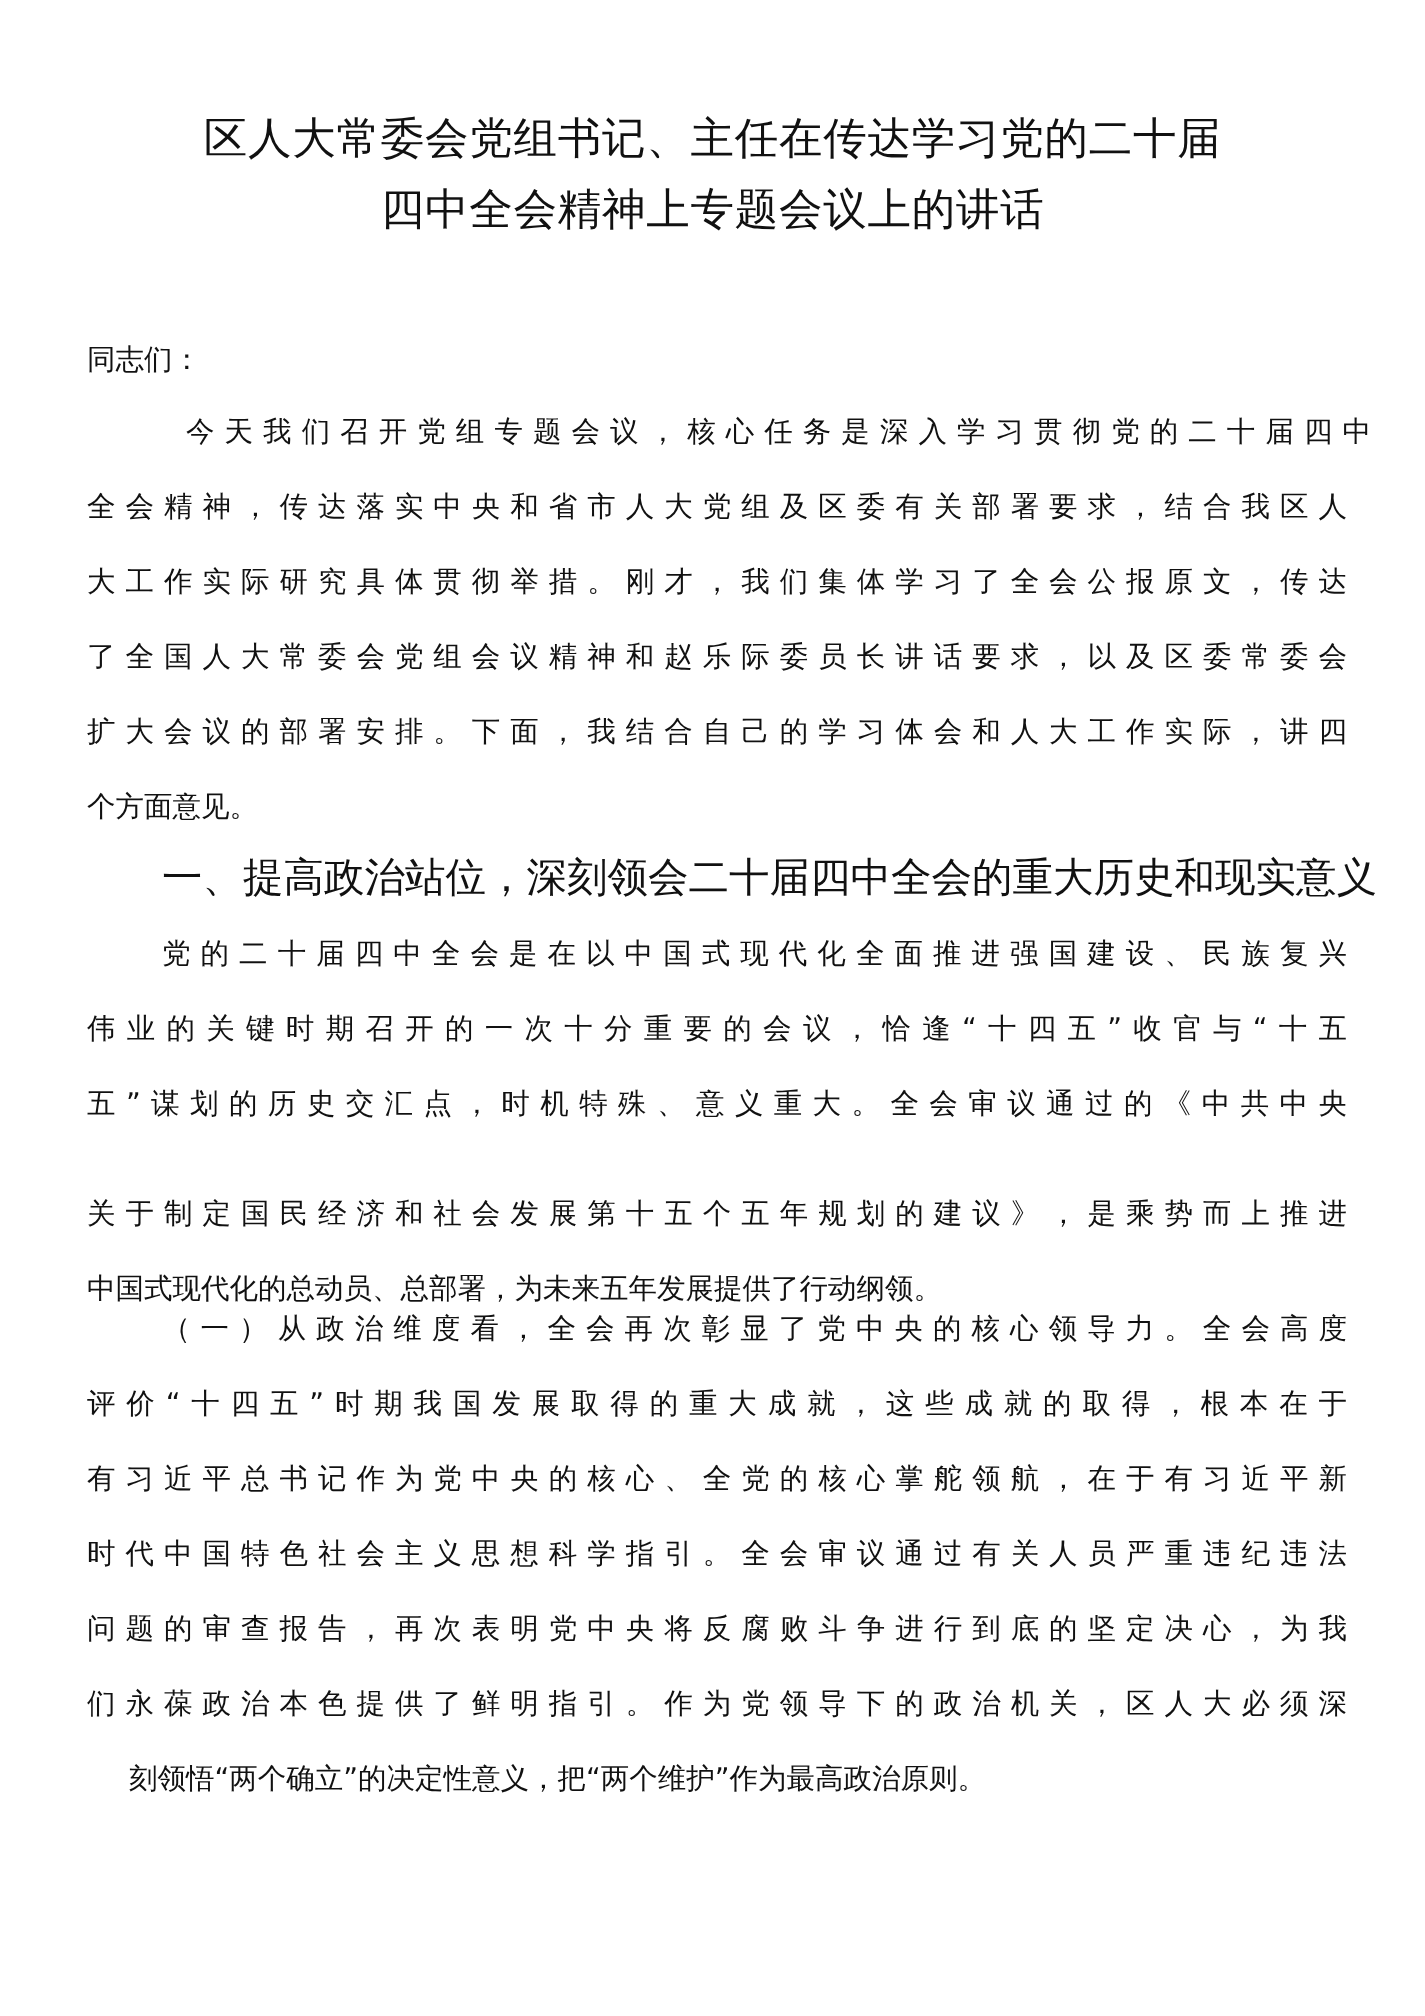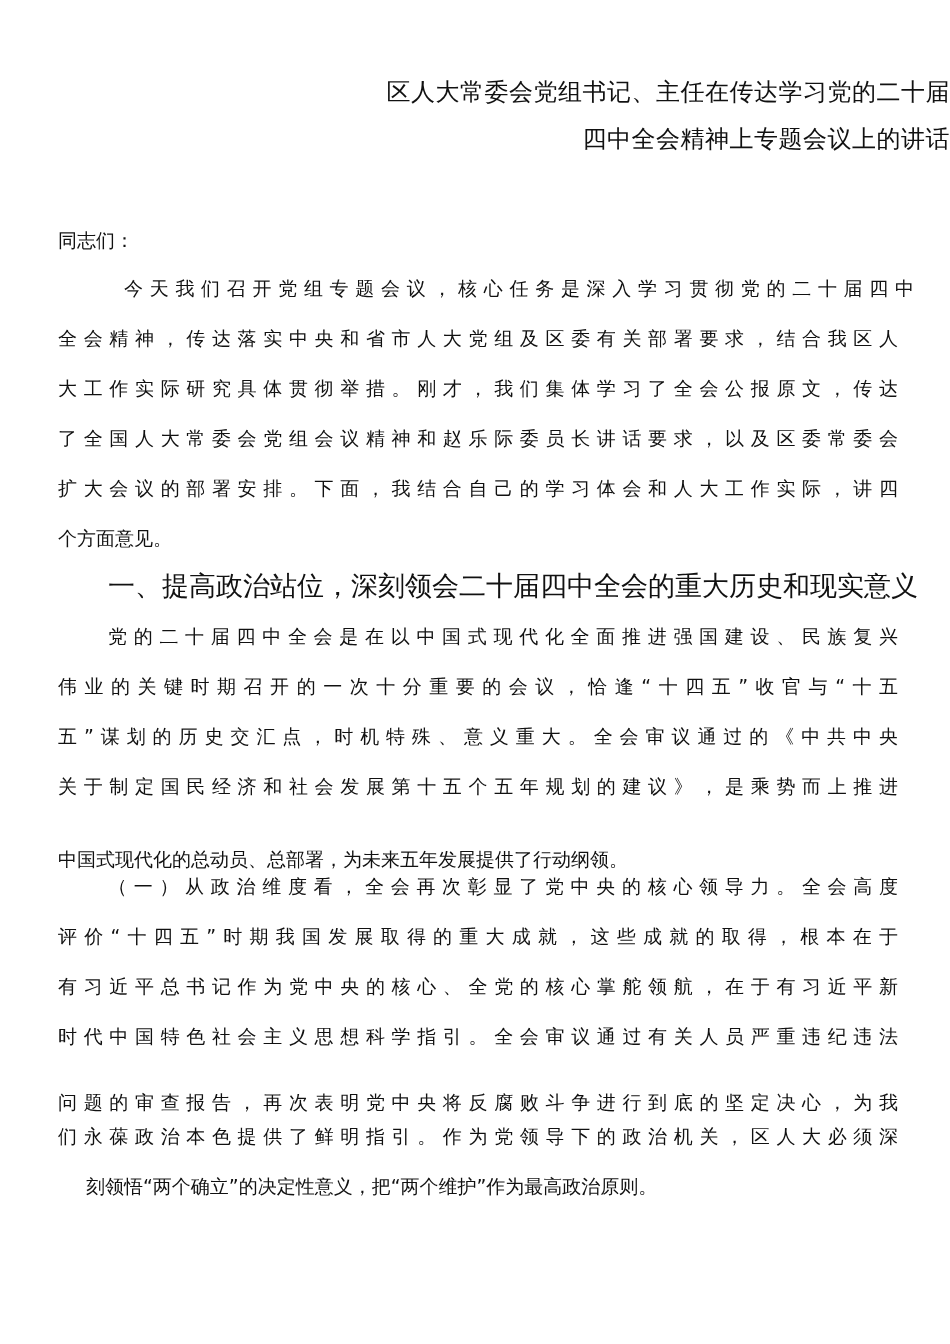--- a/index.html
+++ b/index.html
@@ -1,19 +1,19 @@
 <!DOCTYPE html>
 <html><head>
 <meta charset="utf-8">
 <style>
   html, body { margin:0; padding:0; background:#ffffff; }
   body { width:950px; height:1344px; position:relative; overflow:hidden;
          font-family:"DejaVu Sans","Liberation Sans",sans-serif; color:#111; }
-  .title-line { position:absolute; left:0; width:950px; text-align:right;
-                font-size:24px; line-height:46px; letter-spacing:0.5px; color:#111; }
+  .title-line { position:absolute; left:0; width:950px; text-align:center;
+                font-size:29px; line-height:46px; letter-spacing:0.5px; color:#111; }
   .line { position:absolute; left:58px; width:840px; font-size:19px; line-height:34px;
           white-space:nowrap; color:#111; text-align:justify; text-align-last:justify; }
   .line.last { text-align-last:left; }
   .line.indent { left:108px; width:790px; }
   .line.heading { font-family:"DejaVu Serif","Liberation Serif",serif; font-size:27px; }
   .line.salute { text-align-last:left; }
 </style>
 </head>
 <body>
 
@@ -28,23 +28,23 @@
   <div class="line" style="top:371px;">大工作实际研究具体贯彻举措。刚才，我们集体学习了全会公报原文，传达</div>
   <div class="line" style="top:421px;">了全国人大常委会党组会议精神和赵乐际委员长讲话要求，以及区委常委会</div>
   <div class="line" style="top:471px;">扩大会议的部署安排。下面，我结合自己的学习体会和人大工作实际，讲四</div>
   <div class="line last" style="top:521px;">个方面意见。</div>
 
   <div class="line indent heading last" style="top:569px;">一、提高政治站位，深刻领会二十届四中全会的重大历史和现实意义</div>
 
   <div class="line indent" style="top:619px;">党的二十届四中全会是在以中国式现代化全面推进强国建设、民族复兴</div>
   <div class="line" style="top:669px;">伟业的关键时期召开的一次十分重要的会议，恰逢“十四五”收官与“十五</div>
   <div class="line" style="top:719px;">五”谋划的历史交汇点，时机特殊、意义重大。全会审议通过的《中共中央</div>
-  <div class="line" style="top:769px;">关于制定国民经济和社会发展第十五个五年规划的建议》，是乘势而上推进</div>
+  <div class="line" style="top:792px;">关于制定国民经济和社会发展第十五个五年规划的建议》，是乘势而上推进</div>
   <div class="line last" style="top:824px;margin-top:18px;">中国式现代化的总动员、总部署，为未来五年发展提供了行动纲领。</div>
 
   <div class="line indent" style="top:869px;">（一）从政治维度看，全会再次彰显了党中央的核心领导力。全会高度</div>
   <div class="line" style="top:919px;">评价“十四五”时期我国发展取得的重大成就，这些成就的取得，根本在于</div>
   <div class="line" style="top:969px;">有习近平总书记作为党中央的核心、全党的核心掌舵领航，在于有习近平新</div>
   <div class="line" style="top:1019px;">时代中国特色社会主义思想科学指引。全会审议通过有关人员严重违纪违法</div>
-  <div class="line" style="top:1069px;margin-top:16px;">问题的审查报告，再次表明党中央将反腐败斗争进行到底的坚定决心，为我</div>
+  <div class="line" style="top:1069px;">问题的审查报告，再次表明党中央将反腐败斗争进行到底的坚定决心，为我</div>
   <div class="line" style="top:1119px;">们永葆政治本色提供了鲜明指引。作为党领导下的政治机关，区人大必须深</div>
   <div class="line last" style="top:1169px;margin-left:28px;">刻领悟“两个确立”的决定性意义，把“两个维护”作为最高政治原则。</div>
 </div>
 
 </body></html>

